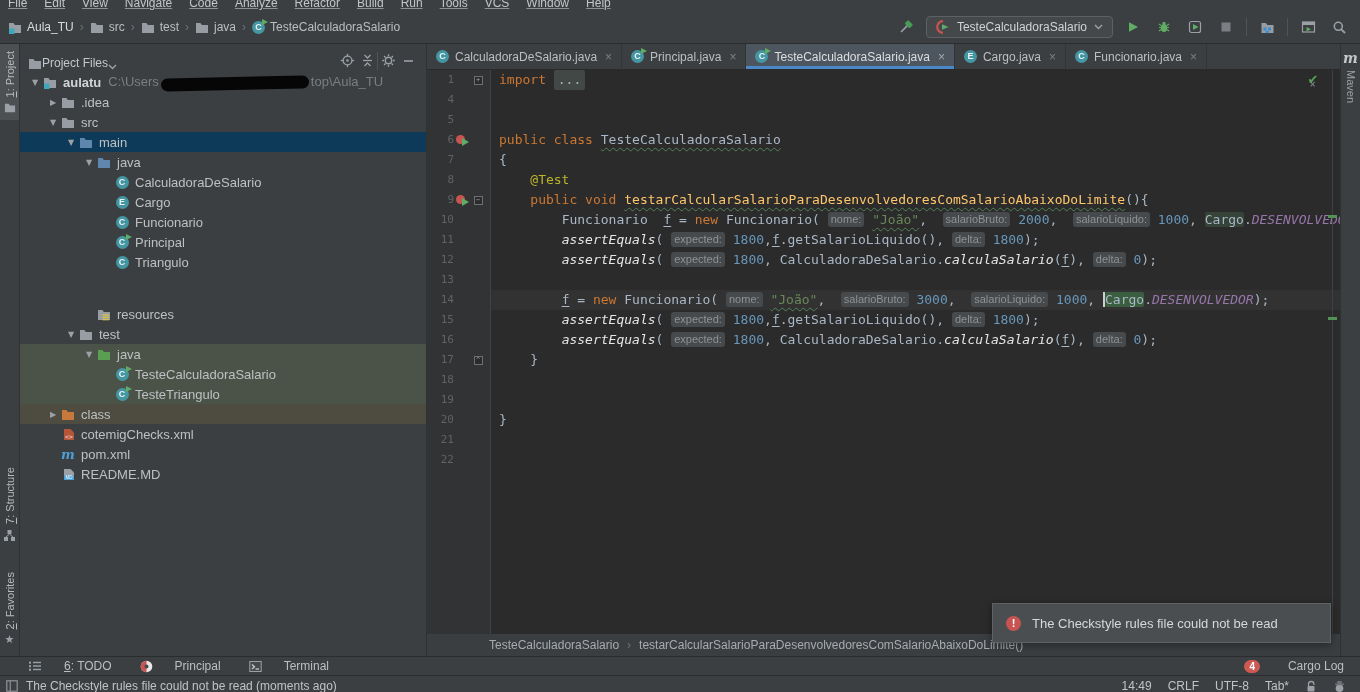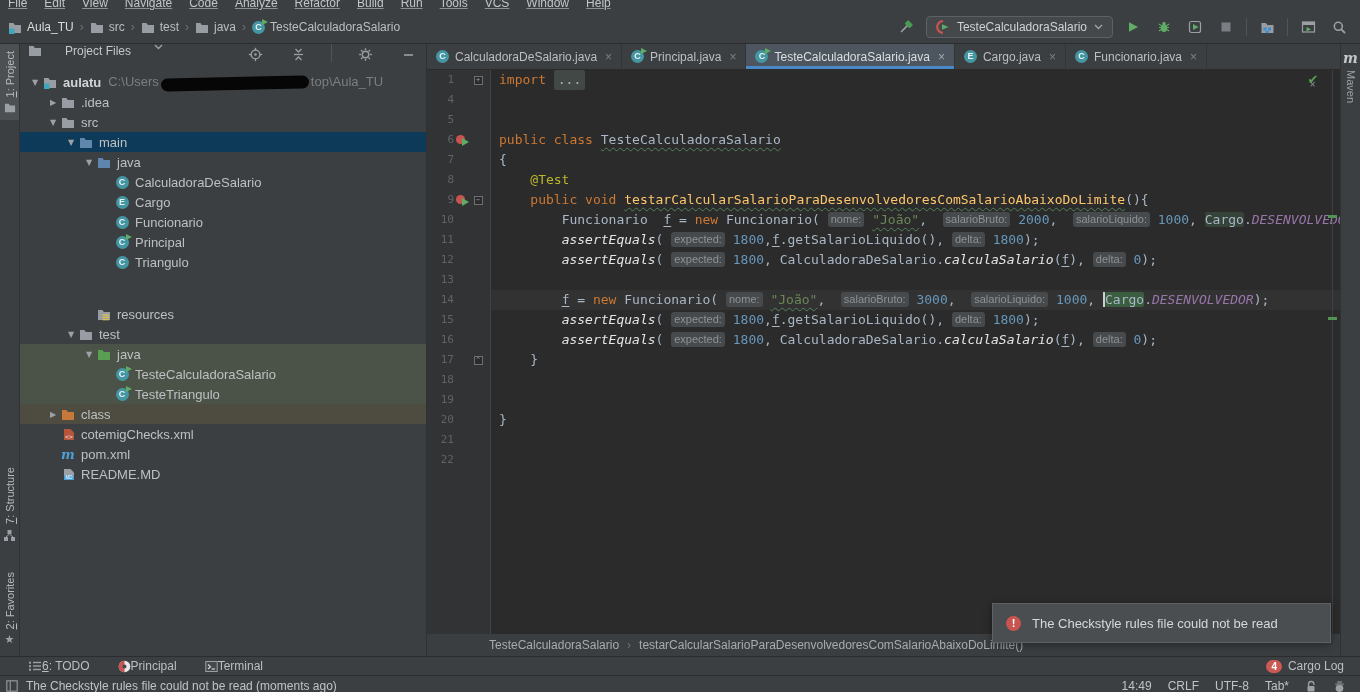--- a/index.html
+++ b/index.html
@@ -29,21 +29,21 @@
   .stripe.left{border-right:1px solid #2f3133}
   .stripe.right{border-left:1px solid #2f3133}
   .sbtn{display:flex;flex-direction:column;align-items:center;gap:5px;padding:7px 0;width:100%}
   .sbtn.active{background:#4c5052}
   .vtext{writing-mode:vertical-rl;transform:rotate(180deg);font-size:11px;color:#b6babd;white-space:nowrap}
   .vtext-r{writing-mode:vertical-rl;font-size:11px;color:#9ca1a5;white-space:nowrap}
   .stripe-bottom{position:absolute;bottom:4px;left:0;width:100%;display:flex;flex-direction:column;gap:16px}
 
   
   .panel{width:407px;flex:none;background:#3c3f41;border-right:1px solid #2f3133;display:flex;flex-direction:column}
-  .phead{height:26px;display:flex;align-items:flex-start;gap:23px;padding:0 8px;font-size:12px;color:#c3c7ca}
+  .phead{height:26px;display:flex;align-items:flex-end;gap:0;padding:0 8px;font-size:12px;color:#c3c7ca}
   .phead .spacer{flex:1}
   .hic{width:20px;height:20px;display:flex;align-items:center;justify-content:center}
   .tree{flex:1;overflow:hidden;padding-top:2px;font-size:13px}
   .trow{height:20px;display:flex;align-items:center;white-space:nowrap;color:#bcc0c3}
   .trow .arr{width:14px;flex:none;text-align:center;color:#9da1a5;font-size:8px;font-family:"DejaVu Sans",sans-serif}
   .trow .ticon{width:16px;flex:none;display:flex;justify-content:center;margin-right:5px}
   .trow.hl-sel{background:#0d3a58}
   .trow.hl-green{background:#4b5348}
   .trow.hl-olive{background:#4e4b40}
   .tlabel.bold{font-weight:bold;color:#d2d5d8}
@@ -92,21 +92,21 @@
   .inspok small{color:#7d8184;font-size:8px;position:relative;left:-9px;top:3px}
 
   .crumbs2{height:22px;flex:none;background:#3b3e40;display:flex;align-items:center;gap:8px;padding-left:62px;font-size:12px;color:#a6abaf}
 
   
   .balloon{position:absolute;left:992px;top:603px;width:339px;height:40px;background:#4b4e50;border:1px solid #5f6265;display:flex;align-items:center;gap:11px;padding:0 13px;color:#d6d8d9;font-size:13px;z-index:60;box-shadow:0 2px 8px rgba(0,0,0,.4)}
   .errdot{width:15px;height:15px;border-radius:50%;background:#c75450;color:#fff;font:bold 11px/15px "Liberation Sans",sans-serif;text-align:center;flex:none}
 
   
   .bbar{height:19px;border-top:1px solid #2a2c2e;display:flex;align-items:center;font-size:12px;color:#bbbfc2;padding:0 16px 0 28px}
-  .bitem{display:flex;align-items:center;gap:0;margin-right:28px}
+  .bitem{display:flex;align-items:center;gap:22px;margin-right:28px}
   .bbar .spacer{flex:1}
   .badge{background:#cc5a52;color:#fff;font:bold 10px/13px "Liberation Sans",sans-serif;border-radius:8px;padding:0 5px;height:13px;margin-right:6px}
   .sbar{height:33px;border-top:1px solid #2a2c2e;display:flex;align-items:center;font-size:12px;color:#bfc3c6;padding:0 14px 12px 6px}
   .sbar .msg{margin-left:8px}
   .sbar .spacer{flex:1}
   .sitem{margin-left:16px;display:flex;align-items:center}
   .mvnletter{font:italic bold 13px "DejaVu Serif",serif;color:#4d9fd6;line-height:1}
   .mvnletter.gray{color:#c3c7ca;font-size:14px}
   .cc{display:inline-block;width:13px;height:13px;border-radius:50%;background:#4596a3;color:#e9f3f5;font:bold 9px/13px "Liberation Sans",sans-serif;text-align:center;position:relative}
   .ccflag{position:absolute;right:-3px;top:-2px;width:0;height:0;border-left:6px solid #5fad65;border-top:3.5px solid transparent;border-bottom:3.5px solid transparent}

